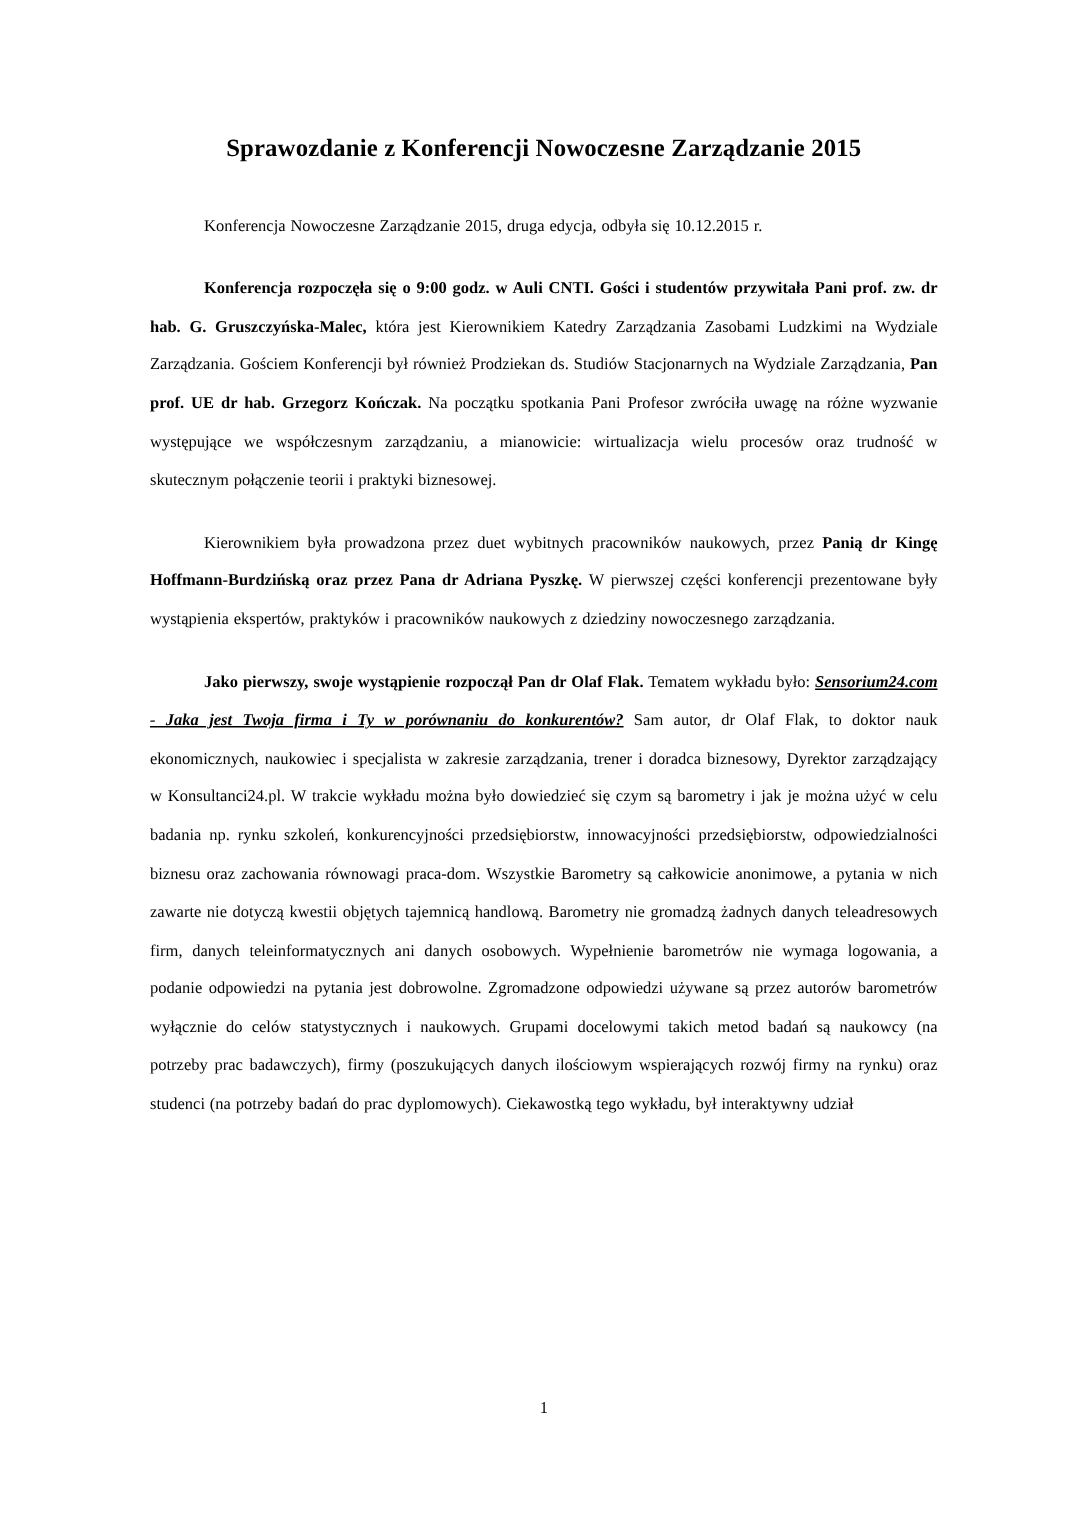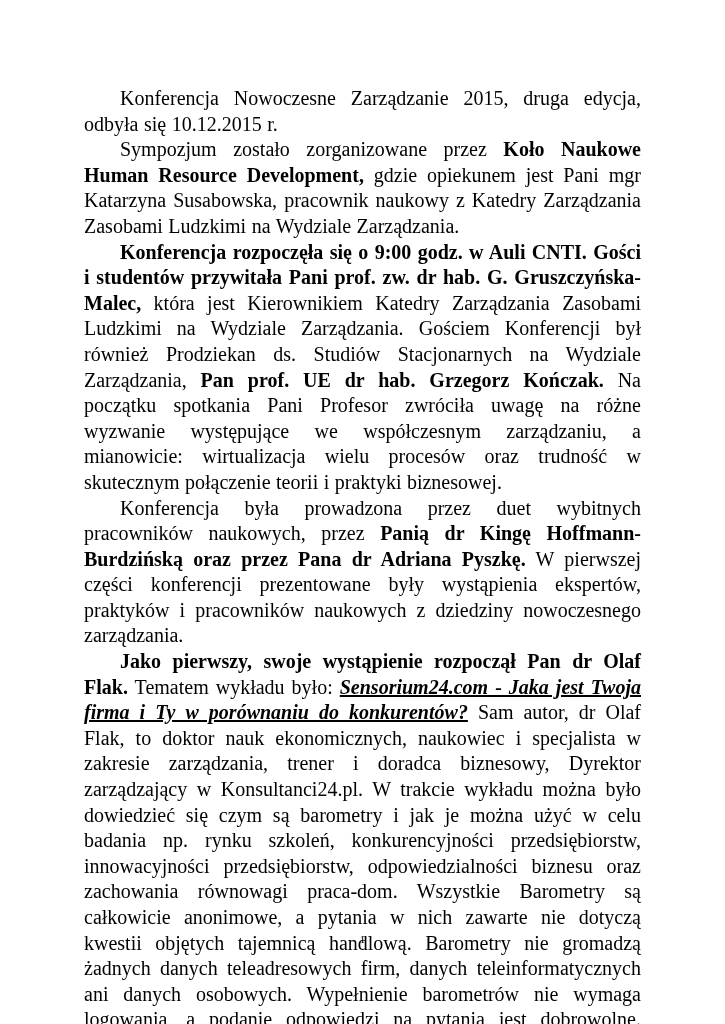--- a/index.html
+++ b/index.html
@@ -23,48 +23,48 @@
     font-weight: bold;
     text-align: center;
     margin: 0 0 27px 0;
     line-height: 25.6px;
     letter-spacing: 0.1px;
   }
   .doc-body {
     width: 100%;
   }
   .para {
-    margin: 0;
+    margin: 16px;
     text-align: justify;
     text-indent: 36px;
-    font-size: 20px;
+    font-size: 11px;
     line-height: 25.6px;
     word-spacing: 0.5px;
   }
   .b { font-weight: bold; }
   .i { font-style: italic; text-decoration: underline; }
   .footer {
     position: absolute;
     left: 0;
     bottom: 78px;
     width: 100%;
     text-align: center;
     font-size: 11px;
     line-height: 14px;
   }
 </style>
 </head>
 <body>
 
 <div class="page">
+  <h1 class="title">Sprawozdanie z Konferencji Nowoczesne Zarządzanie 2015</h1>
 
   <div class="doc-body">
       <p class="para"><span>Konferencja Nowoczesne Zarządzanie 2015, druga edycja, odbyła się 10.12.2015 r.</span></p>
-      <p class="para"><span>Sympozjum zostało zorganizowane przez </span><span class="b">Koło Naukowe Human Resource Development,</span><span> gdzie opiekunem jest Pani mgr Katarzyna Susabowska, pracownik naukowy z Katedry Zarządzania Zasobami Ludzkimi na Wydziale Zarządzania.</span></p>
       <p class="para"><span class="b">Konferencja rozpoczęła się o 9:00 godz. w Auli CNTI. Gości i studentów przywitała Pani prof. zw. dr hab. G. Gruszczyńska-Malec,</span><span> która jest Kierownikiem Katedry Zarządzania Zasobami Ludzkimi na Wydziale Zarządzania. Gościem Konferencji był również Prodziekan ds. Studiów Stacjonarnych na Wydziale Zarządzania, </span><span class="b">Pan prof. UE dr hab. Grzegorz Kończak.</span><span> Na początku spotkania Pani Profesor zwróciła uwagę na różne wyzwanie występujące we współczesnym zarządzaniu, a mianowicie: wirtualizacja wielu procesów oraz trudność w skutecznym połączenie teorii i praktyki biznesowej.</span></p>
-      <p class="para"><span>Konferencja była prowadzona przez duet wybitnych pracowników naukowych, przez </span><span class="b">Panią dr Kingę Hoffmann-Burdzińską oraz przez Pana dr Adriana Pyszkę.</span><span> W pierwszej części konferencji prezentowane były wystąpienia ekspertów, praktyków i pracowników naukowych z dziedziny nowoczesnego zarządzania.</span></p>
+      <p class="para"><span>Kierownikiem była prowadzona przez duet wybitnych pracowników naukowych, przez </span><span class="b">Panią dr Kingę Hoffmann-Burdzińską oraz przez Pana dr Adriana Pyszkę.</span><span> W pierwszej części konferencji prezentowane były wystąpienia ekspertów, praktyków i pracowników naukowych z dziedziny nowoczesnego zarządzania.</span></p>
       <p class="para"><span class="b">Jako pierwszy, swoje wystąpienie rozpoczął Pan dr Olaf Flak.</span><span> Tematem wykładu było: </span><span class="b i">Sensorium24.com - Jaka jest Twoja firma i Ty w porównaniu do konkurentów?</span><span> Sam autor, dr Olaf Flak, to doktor nauk ekonomicznych, naukowiec i specjalista w zakresie zarządzania, trener i doradca biznesowy, Dyrektor zarządzający w Konsultanci24.pl. W trakcie wykładu można było dowiedzieć się czym są barometry i jak je można użyć w celu badania np. rynku szkoleń, konkurencyjności przedsiębiorstw, innowacyjności przedsiębiorstw, odpowiedzialności biznesu oraz zachowania równowagi praca-dom. Wszystkie Barometry są całkowicie anonimowe, a pytania w nich zawarte nie dotyczą kwestii objętych tajemnicą handlową. Barometry nie gromadzą żadnych danych teleadresowych firm, danych teleinformatycznych ani danych osobowych. Wypełnienie barometrów nie wymaga logowania, a podanie odpowiedzi na pytania jest dobrowolne. Zgromadzone odpowiedzi używane są przez autorów barometrów wyłącznie do celów statystycznych i naukowych. Grupami docelowymi takich metod badań są naukowcy (na potrzeby prac badawczych), firmy (poszukujących danych ilościowym wspierających rozwój firmy na rynku) oraz studenci (na potrzeby badań do prac dyplomowych). Ciekawostką tego wykładu, był interaktywny udział</span></p>
     </div>
 
   <div class="footer">
     <span>1</span>
   </div>
 </div>
 
 </body></html>

